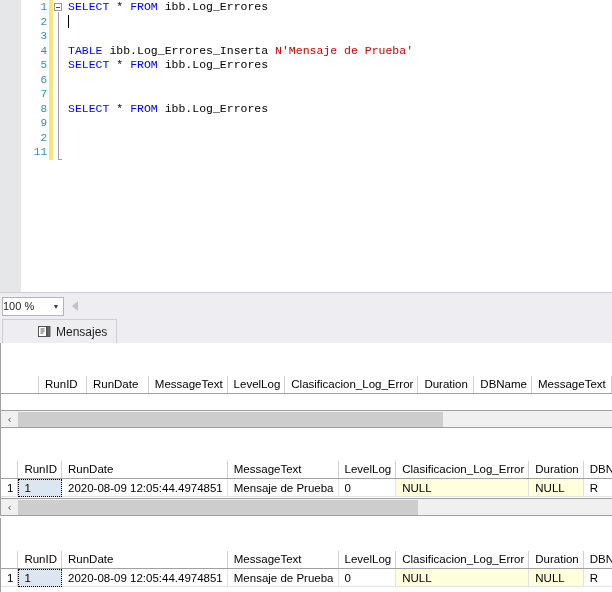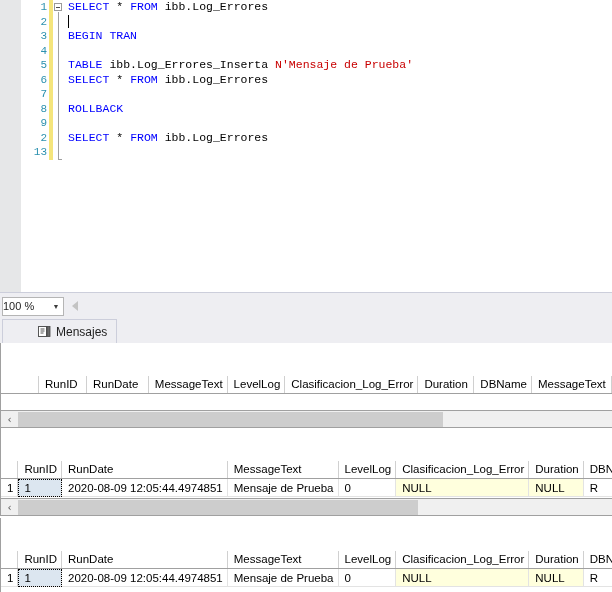--- a/index.html
+++ b/index.html
@@ -314,37 +314,35 @@
         <span class="lnum">1</span>
         <span class="lnum">2</span>
         <span class="lnum">3</span>
         <span class="lnum">4</span>
         <span class="lnum">5</span>
         <span class="lnum">6</span>
         <span class="lnum">7</span>
         <span class="lnum">8</span>
         <span class="lnum">9</span>
         <span class="lnum">2</span>
-        <span class="lnum">13</span>
+        <span class="lnum">11</span>
       </div>
     <div class="change-bar"></div>
     <div class="fold-col">
       <div class="fold-box"></div>
       <div class="fold-line"></div>
     </div>
     <div class="code-area">
       <div class="caret"></div>
         <div class="code-line"><span class="kw">SELECT</span><span class="plain"> * </span><span class="kw">FROM</span><span class="plain"> ibb.Log_Errores</span></div>
         <div class="code-line">&nbsp;</div>
-        <div class="code-line"><span class="kw">BEGIN TRAN</span></div>
         <div class="code-line">&nbsp;</div>
         <div class="code-line"><span class="kw">TABLE</span><span class="plain"> ibb.Log_Errores_Inserta </span><span class="str">N'Mensaje de Prueba'</span></div>
         <div class="code-line"><span class="kw">SELECT</span><span class="plain"> * </span><span class="kw">FROM</span><span class="plain"> ibb.Log_Errores</span></div>
         <div class="code-line">&nbsp;</div>
-        <div class="code-line"><span class="kw">ROLLBACK</span></div>
         <div class="code-line">&nbsp;</div>
         <div class="code-line"><span class="kw">SELECT</span><span class="plain"> * </span><span class="kw">FROM</span><span class="plain"> ibb.Log_Errores</span></div>
       </div>
   </div>
 </div>
 
 <div class="zoom-bar">
   <div class="zoom-combo">
     <span class="zval">100 %</span>
     <span class="zarrow">▼</span>

